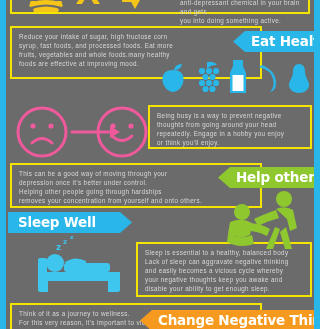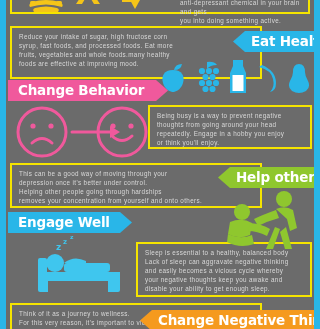--- a/index.html
+++ b/index.html
@@ -142,23 +142,20 @@
       <rect x="5.5" y="15" width="11" height="16" fill="#ffffff"></rect>
     </svg>
     <svg class="icon" width="24" height="30" viewBox="0 0 24 30">
       <path fill="#29b6e8" d="M6 2 q14 6 14 18 q0 8 -6 9 q5 -5 3 -13 Q15 7 3 4 z"></path>
     </svg>
     <svg class="icon" width="26" height="32" viewBox="0 0 26 32">
       <path fill="#29b6e8" d="M13 3 q6 0 6 8 q0 4 3 9 q3 6 -2 10 q-7 4 -14 0 q-5 -4 -2 -10 q3 -5 3 -9 q0 -8 6 -8 z"></path>
     </svg>
   </div>
 
-  <div class="ribbon pink right-point" style="left:8px;top:80px;width:134px;">
-    <span>Change Behavior</span>
-  </div>
 
   <div class="faces" style="left:14px;top:105px;width:136px;height:55px;">
     <svg width="136" height="55" viewBox="0 0 136 55">
       <g stroke="#f0599c" fill="none" stroke-width="3">
 
         <circle cx="28" cy="27" r="24"></circle>
         <circle cx="19" cy="21" r="2.6" fill="#f0599c" stroke="none"></circle>
         <circle cx="37" cy="21" r="2.6" fill="#f0599c" stroke="none"></circle>
         <path d="M18 38 q10 -9 20 0" stroke-linecap="round"></path>
 
@@ -203,21 +200,21 @@
 
         <circle cx="24" cy="22" r="8"></circle>
         <path d="M12 32 q12 -5 22 1 l-2 12 q-12 5 -22 -1 z"></path>
         <path d="M10 44 q12 6 24 1 l2 9 q-14 5 -27 -2 z"></path>
         <path d="M32 33 q12 1 20 6 l-3 7 q-10 -5 -19 -5 z"></path>
       </g>
     </svg>
   </div>
 
   <div class="ribbon cyan right-point" style="left:8px;top:212px;width:98px;">
-    <span>Engage Well</span>
+    <span>Sleep Well</span>
   </div>
 
   <div class="bedicon" style="left:30px;top:236px;width:106px;height:62px;">
     <svg width="106" height="62" viewBox="0 0 106 62">
       <g fill="#3fc6ee">
 
         <text x="26" y="14" font-family="DejaVu Sans, sans-serif" font-size="9" font-weight="bold" fill="#3fc6ee">z</text>
         <text x="33" y="8" font-family="DejaVu Sans, sans-serif" font-size="7" font-weight="bold" fill="#3fc6ee">z</text>
         <text x="40" y="3" font-family="DejaVu Sans, sans-serif" font-size="6" font-weight="bold" fill="#3fc6ee">z</text>
 

